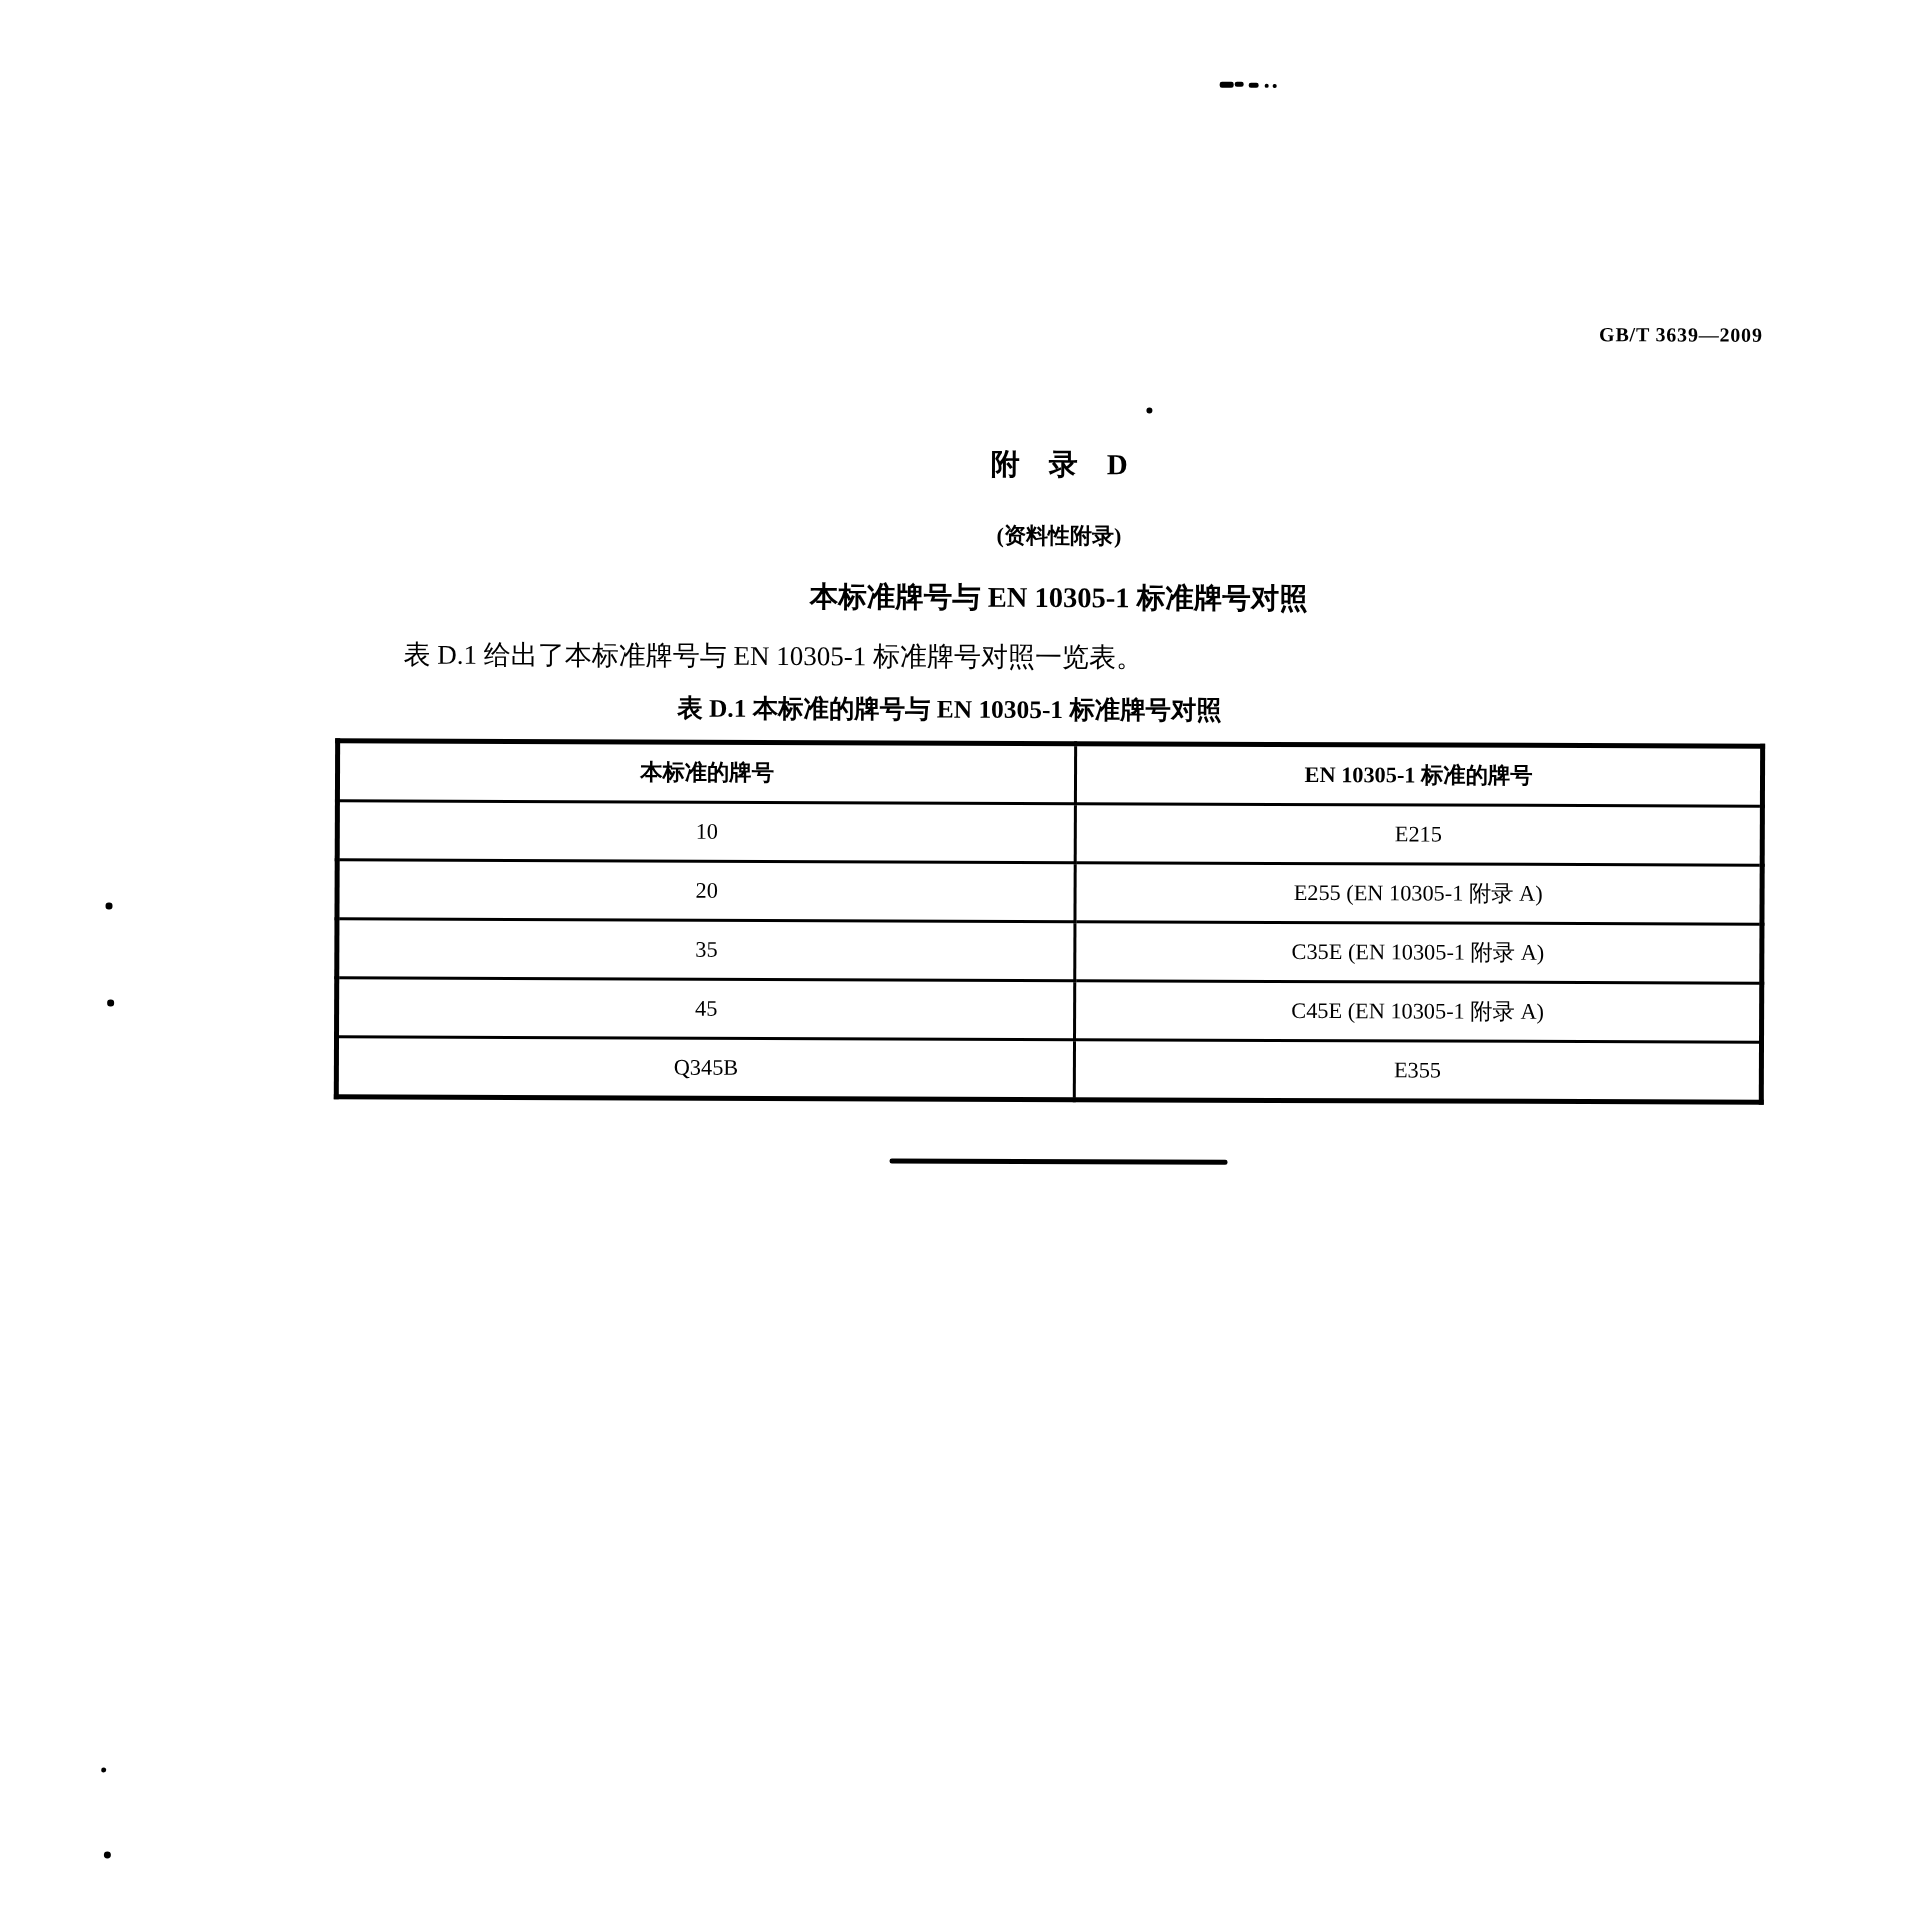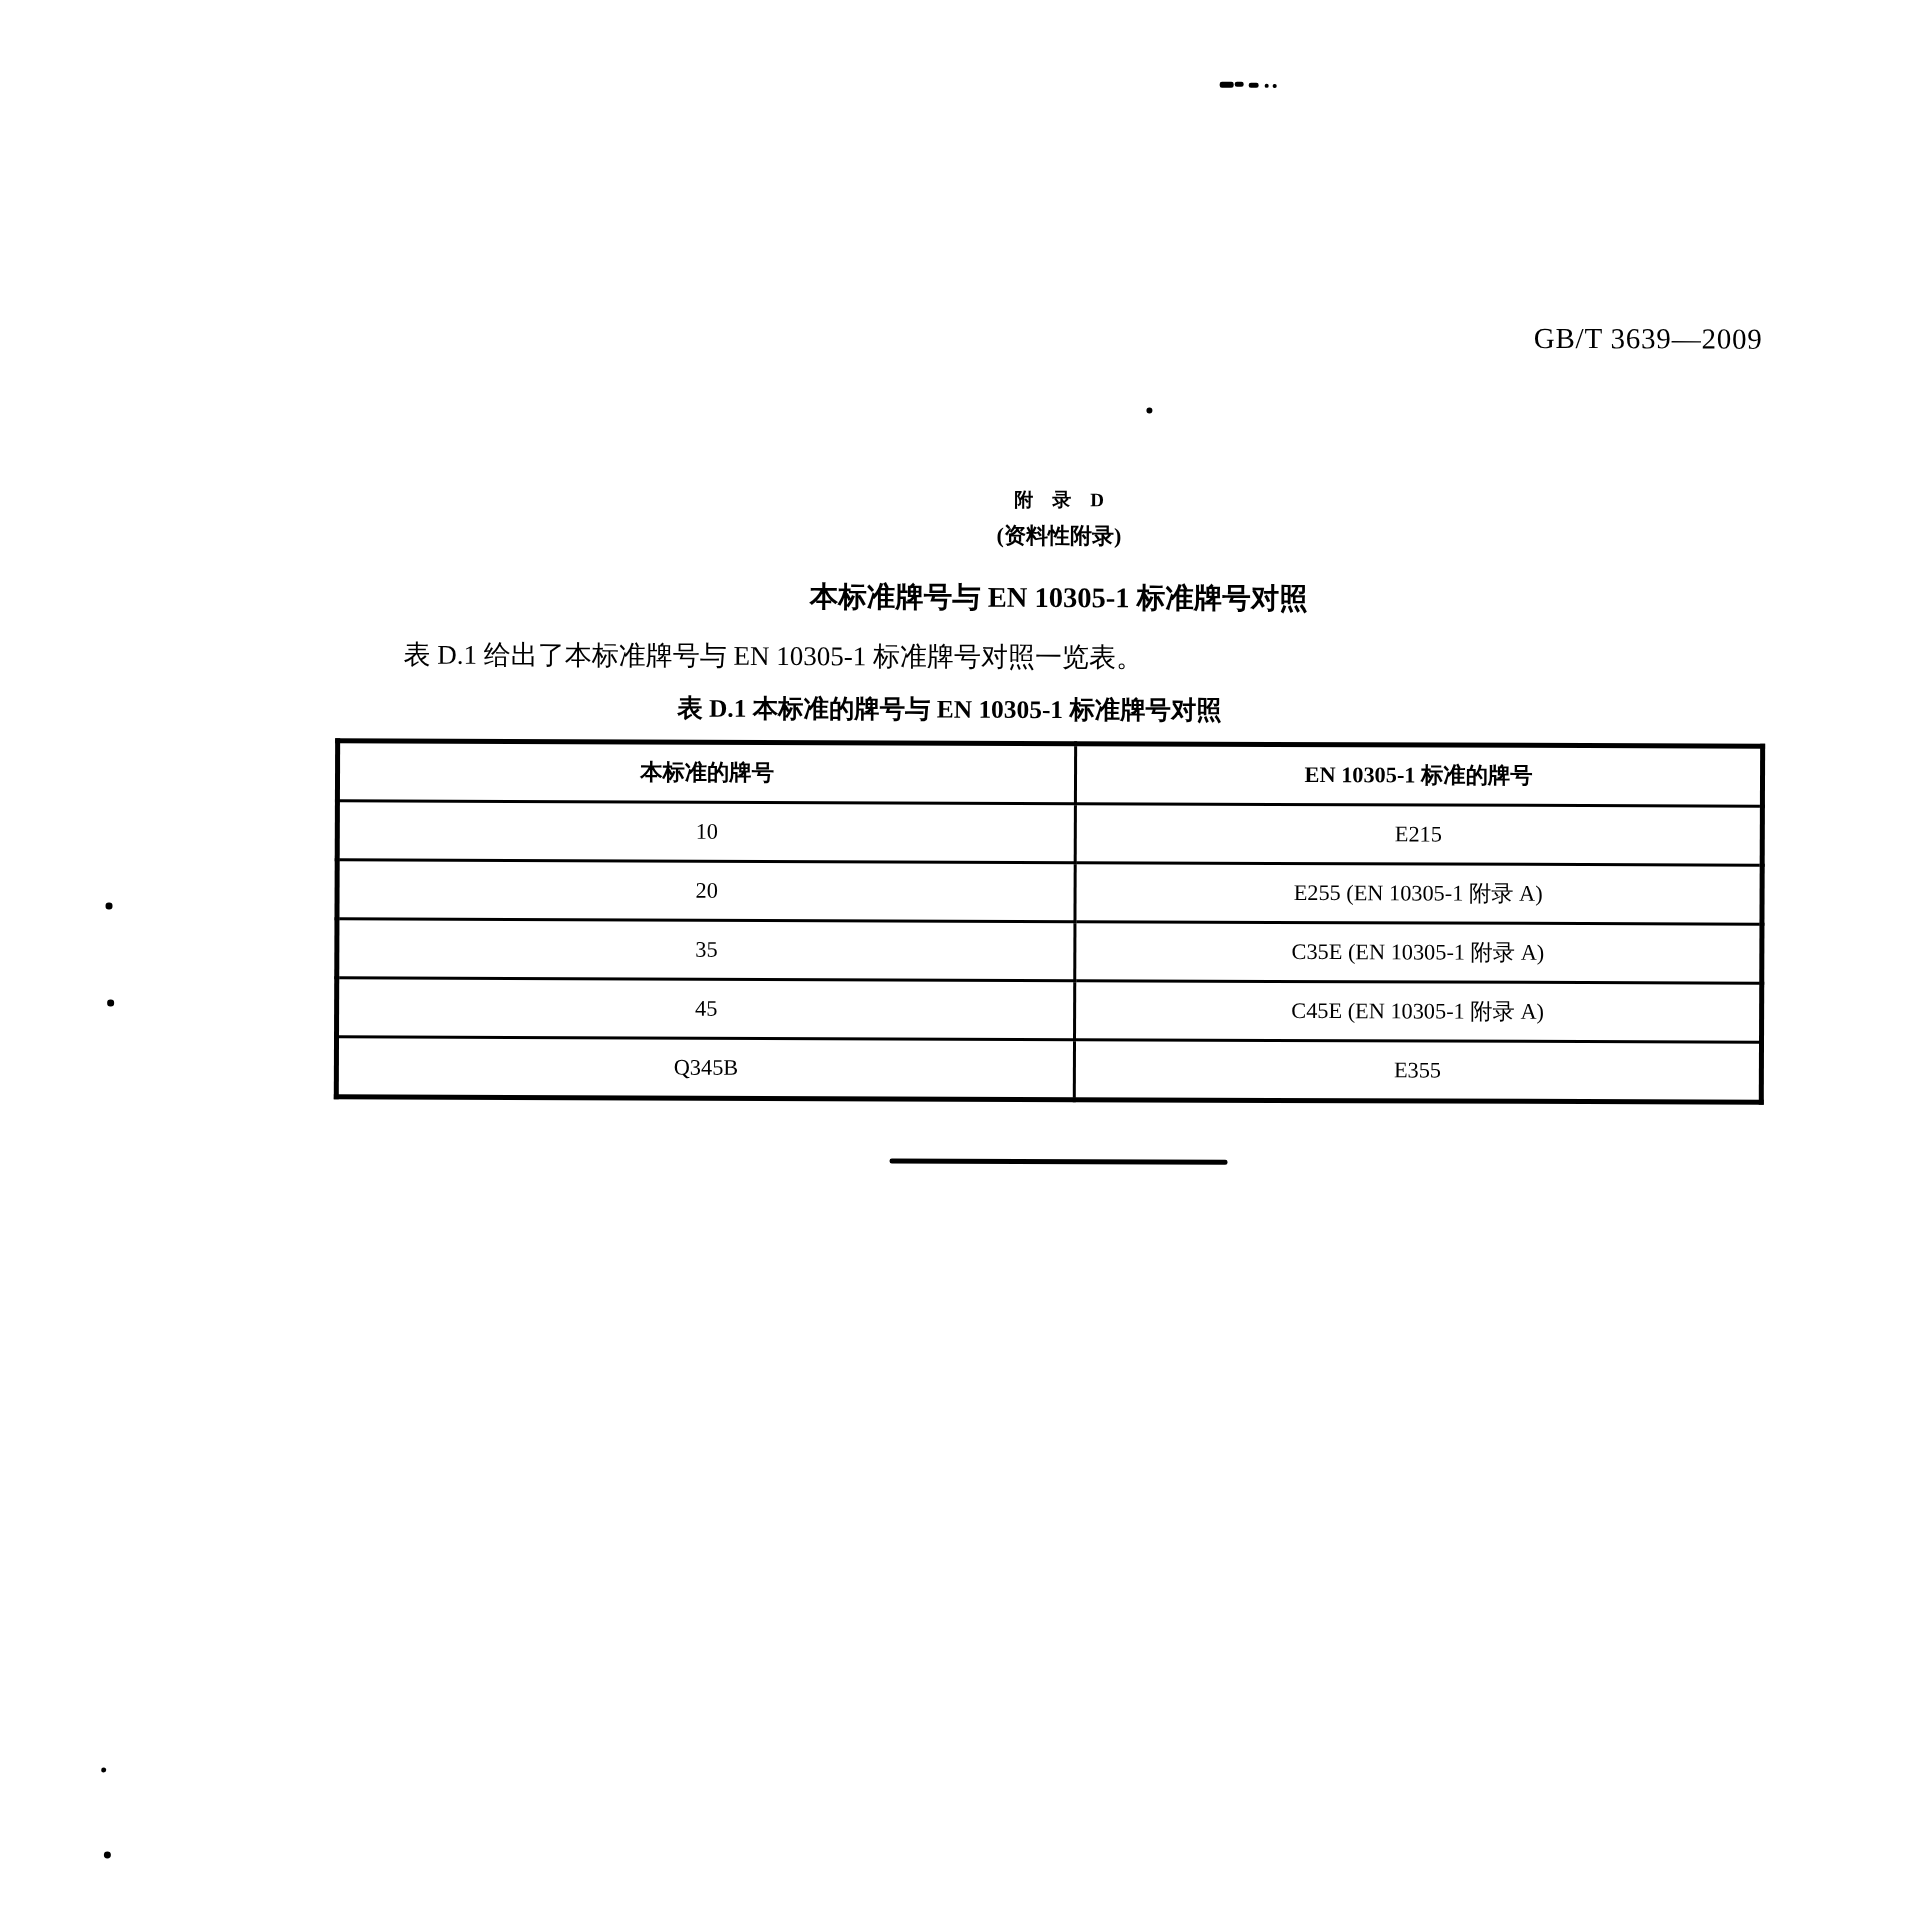--- a/index.html
+++ b/index.html
@@ -21,26 +21,26 @@
     position: absolute;
     inset: 0;
     transform: rotate(0.22deg);
     transform-origin: 0 0;
   }
   .abs { position: absolute; white-space: nowrap; line-height: 1; }
 
   .std-code {
     top: 318px;
     right: 143px;
-    font-size: 29px;
-    font-weight: 400;
+    font-size: 20px;
+    font-weight: 700;
     letter-spacing: 0.8px;
   }
   .title-line { left: 1061px; transform: translateX(-50%); font-weight: 700; }
-  .title-1 { top: 486px; font-size: 19px; }
+  .title-1 { top: 446px; font-size: 29px; }
   .title-2 { top: 521px; font-size: 22px; }
   .title-3 { top: 580px; font-size: 28.5px; }
 
   .intro { top: 640px; left: 406px; font-size: 27px; font-weight: 400; }
 
   .tbl-caption { top: 693px; left: 680px; font-size: 25.4px; font-weight: 700; }
 
   table.grade-table {
     position: absolute;
     top: 737px;

